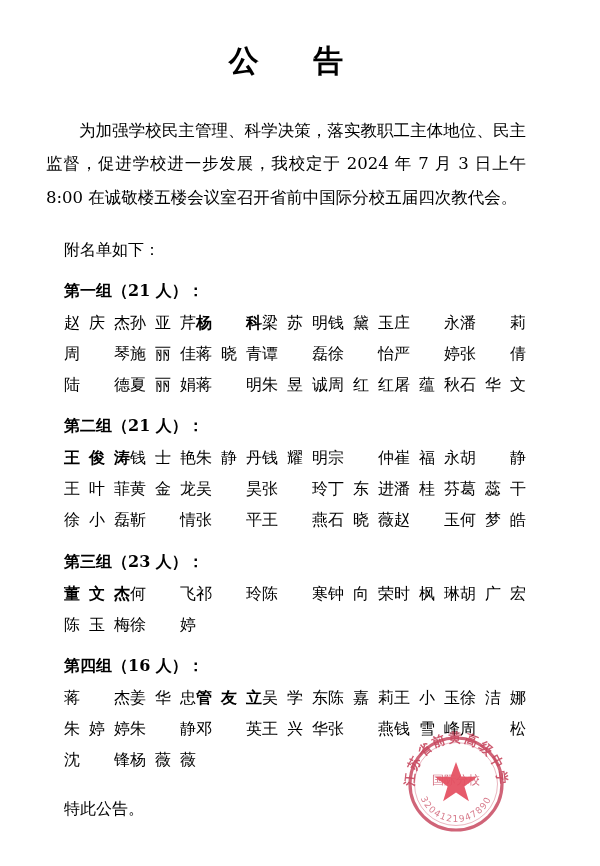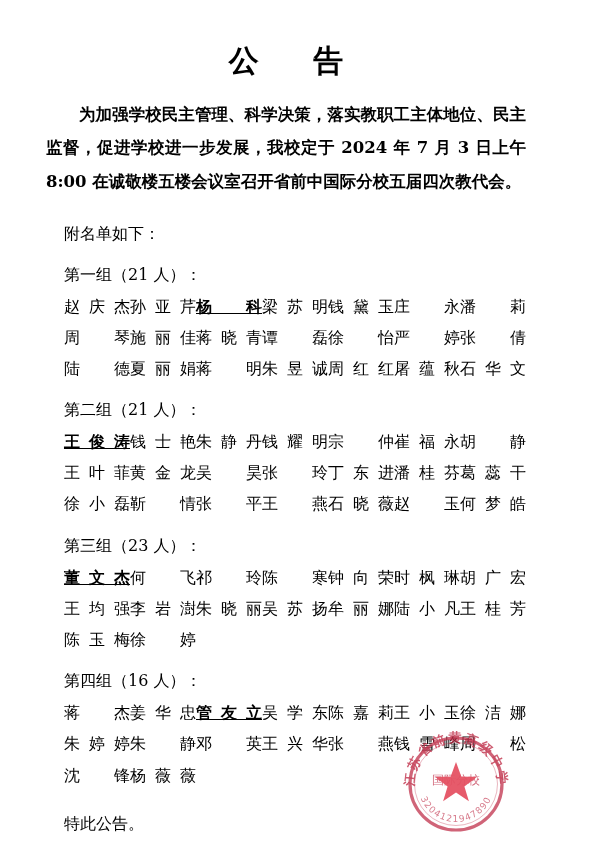--- a/index.html
+++ b/index.html
@@ -30,45 +30,44 @@
     font-weight: bold;
     font-size: 30px;
     letter-spacing: 22px;
     padding-top: 42px;
     padding-left: 22px; 
     line-height: 1.25;
   }
 
   
   .lead {
-    margin-top: 18px;
+    margin-top: 34px;
     font-size: 16.5px;
     line-height: 2.05;
     text-align: justify;
     text-justify: inter-ideograph;
     text-indent: 2em;
     padding: 0 8px;
-    font-weight: bold;
   }
 
   
   .attach-note {
     margin-top: 20px;
     font-size: 16px;
     font-weight: normal;
     padding-left: 26px;
     line-height: 1.85;
   }
 
   .group {
     padding-left: 26px;
   }
   .group-title {
     font-size: 16px;
-    font-weight: normal;
+    font-weight: bold;
     line-height: 2.0;
     margin-top: 10px;
   }
   .name-rows { }
   .name-row {
     font-size: 16px;
     line-height: 1.95;
     white-space: nowrap;
   }
   .name {
@@ -76,21 +75,20 @@
     width: 66px;
     text-align: justify;
     text-align-last: justify;
     vertical-align: baseline;
   }
   .name > i {
     font-style: normal;
   }
   .name.leader {
     font-weight: bold;
-    text-decoration: underline;
   }
 
   
   .closing {
     margin-top: 18px;
     font-size: 16px;
     padding-left: 26px;
     line-height: 1.9;
   }
 
@@ -132,21 +130,20 @@
         <div class="name-rows">
           <div class="name-row"><span class="name leader"><i>王俊涛</i></span><span class="name"><i>钱士艳</i></span><span class="name"><i>朱静丹</i></span><span class="name"><i>钱耀明</i></span><span class="name"><i>宗仲</i></span><span class="name"><i>崔福永</i></span><span class="name"><i>胡静</i></span></div>
           <div class="name-row"><span class="name"><i>王叶菲</i></span><span class="name"><i>黄金龙</i></span><span class="name"><i>吴昊</i></span><span class="name"><i>张玲</i></span><span class="name"><i>丁东进</i></span><span class="name"><i>潘桂芬</i></span><span class="name"><i>葛蕊干</i></span></div>
           <div class="name-row"><span class="name"><i>徐小磊</i></span><span class="name"><i>靳情</i></span><span class="name"><i>张平</i></span><span class="name"><i>王燕</i></span><span class="name"><i>石晓薇</i></span><span class="name"><i>赵玉</i></span><span class="name"><i>何梦皓</i></span></div>
         </div>
       </div>
       <div class="group">
         <div class="group-title">第三组（23 人）：</div>
         <div class="name-rows">
           <div class="name-row"><span class="name leader"><i>董文杰</i></span><span class="name"><i>何飞</i></span><span class="name"><i>祁玲</i></span><span class="name"><i>陈寒</i></span><span class="name"><i>钟向荣</i></span><span class="name"><i>时枫琳</i></span><span class="name"><i>胡广宏</i></span></div>
-          <div class="name-row"><span class="name"><i>王均强</i></span><span class="name"><i>李岩澍</i></span><span class="name"><i>朱晓丽</i></span><span class="name"><i>吴苏扬</i></span><span class="name"><i>牟丽娜</i></span><span class="name"><i>陆小凡</i></span><span class="name"><i>王桂芳</i></span></div>
           <div class="name-row"><span class="name"><i>陈玉梅</i></span><span class="name"><i>徐婷</i></span></div>
         </div>
       </div>
       <div class="group">
         <div class="group-title">第四组（16 人）：</div>
         <div class="name-rows">
           <div class="name-row"><span class="name"><i>蒋杰</i></span><span class="name"><i>姜华忠</i></span><span class="name leader"><i>管友立</i></span><span class="name"><i>吴学东</i></span><span class="name"><i>陈嘉莉</i></span><span class="name"><i>王小玉</i></span><span class="name"><i>徐洁娜</i></span></div>
           <div class="name-row"><span class="name"><i>朱婷婷</i></span><span class="name"><i>朱静</i></span><span class="name"><i>邓英</i></span><span class="name"><i>王兴华</i></span><span class="name"><i>张燕</i></span><span class="name"><i>钱雪峰</i></span><span class="name"><i>周松</i></span></div>
           <div class="name-row"><span class="name"><i>沈锋</i></span><span class="name"><i>杨薇薇</i></span></div>
         </div>

